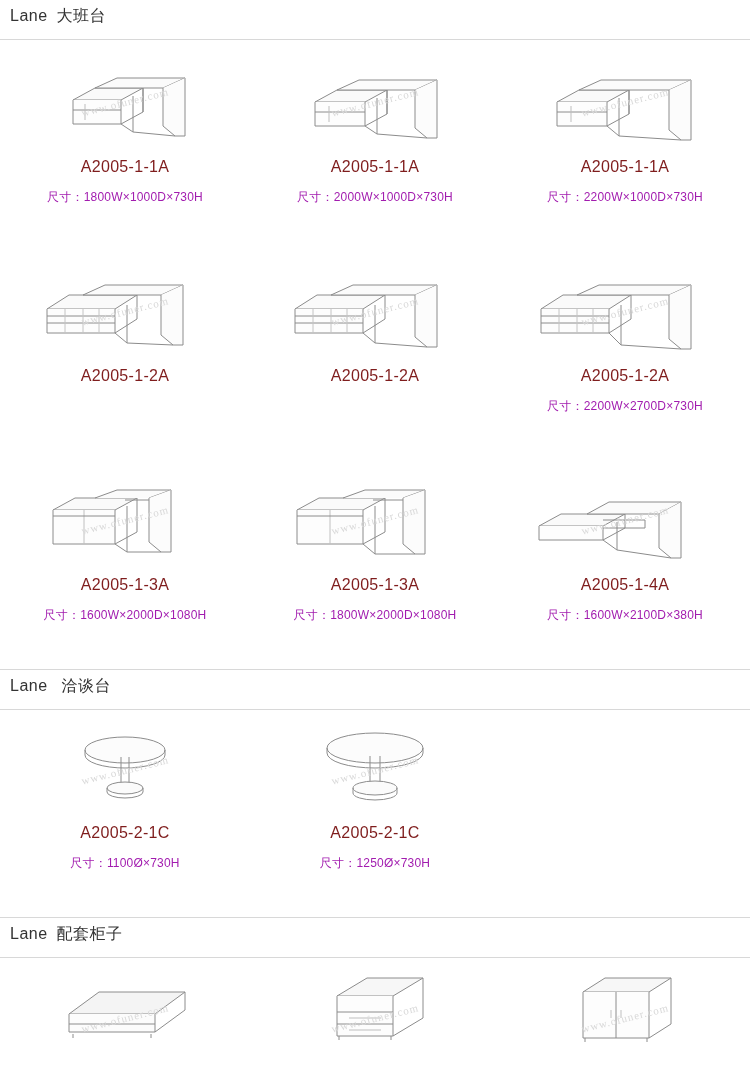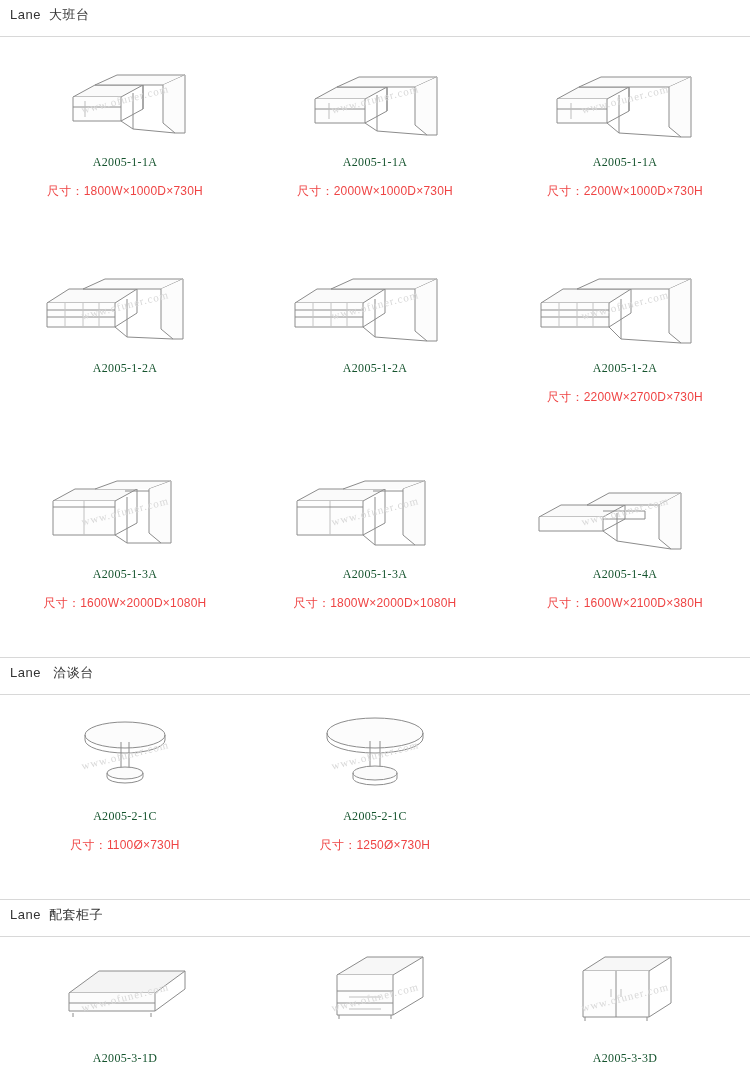--- a/index.html
+++ b/index.html
@@ -11,21 +11,21 @@
     color: #333333;
   }
   .page {
     width: 750px;
     min-height: 1074px;
     position: relative;
     overflow: hidden;
   }
   .section { position: relative; }
   .section-header {
-    font-size: 13px;
+    font-size: 16px;
     color: #333;
     padding: 6px 10px 4px 10px;
     letter-spacing: 0.5px;
   }
   .section-header .brand { margin-right: 4px; }
   .divider {
     border-top: 1px solid #d8d8d8;
     margin: 8px 0 0 0;
   }
   .grid3 {
@@ -52,29 +52,28 @@
     top: 50%;
     transform: translate(-50%,-50%) rotate(-14deg);
     font-size: 11px;
     color: #d9d9d9;
     white-space: nowrap;
     letter-spacing: 1px;
     pointer-events: none;
     font-family: "Liberation Serif", serif;
   }
   .code {
-    font-size: 12px;
-    color: #14532d;
+    font-size: 16px;
+    color: #7f1d1d;
     margin: 2px 0 12px 0;
     letter-spacing: 0.3px;
-    font-family: Liberation Serif, serif;
   }
   .size {
     font-size: 12px;
-    color: #ef4444;
+    color: #a21caf;
     line-height: 19px;
     letter-spacing: 0.2px;
   }
   .spacer-lg { height: 34px; }
   .sec-gap { height: 26px; }
   .section-body { padding-top: 2px; }
   .grid2 {
     display: grid;
     grid-template-columns: repeat(3, 1fr);
   }

